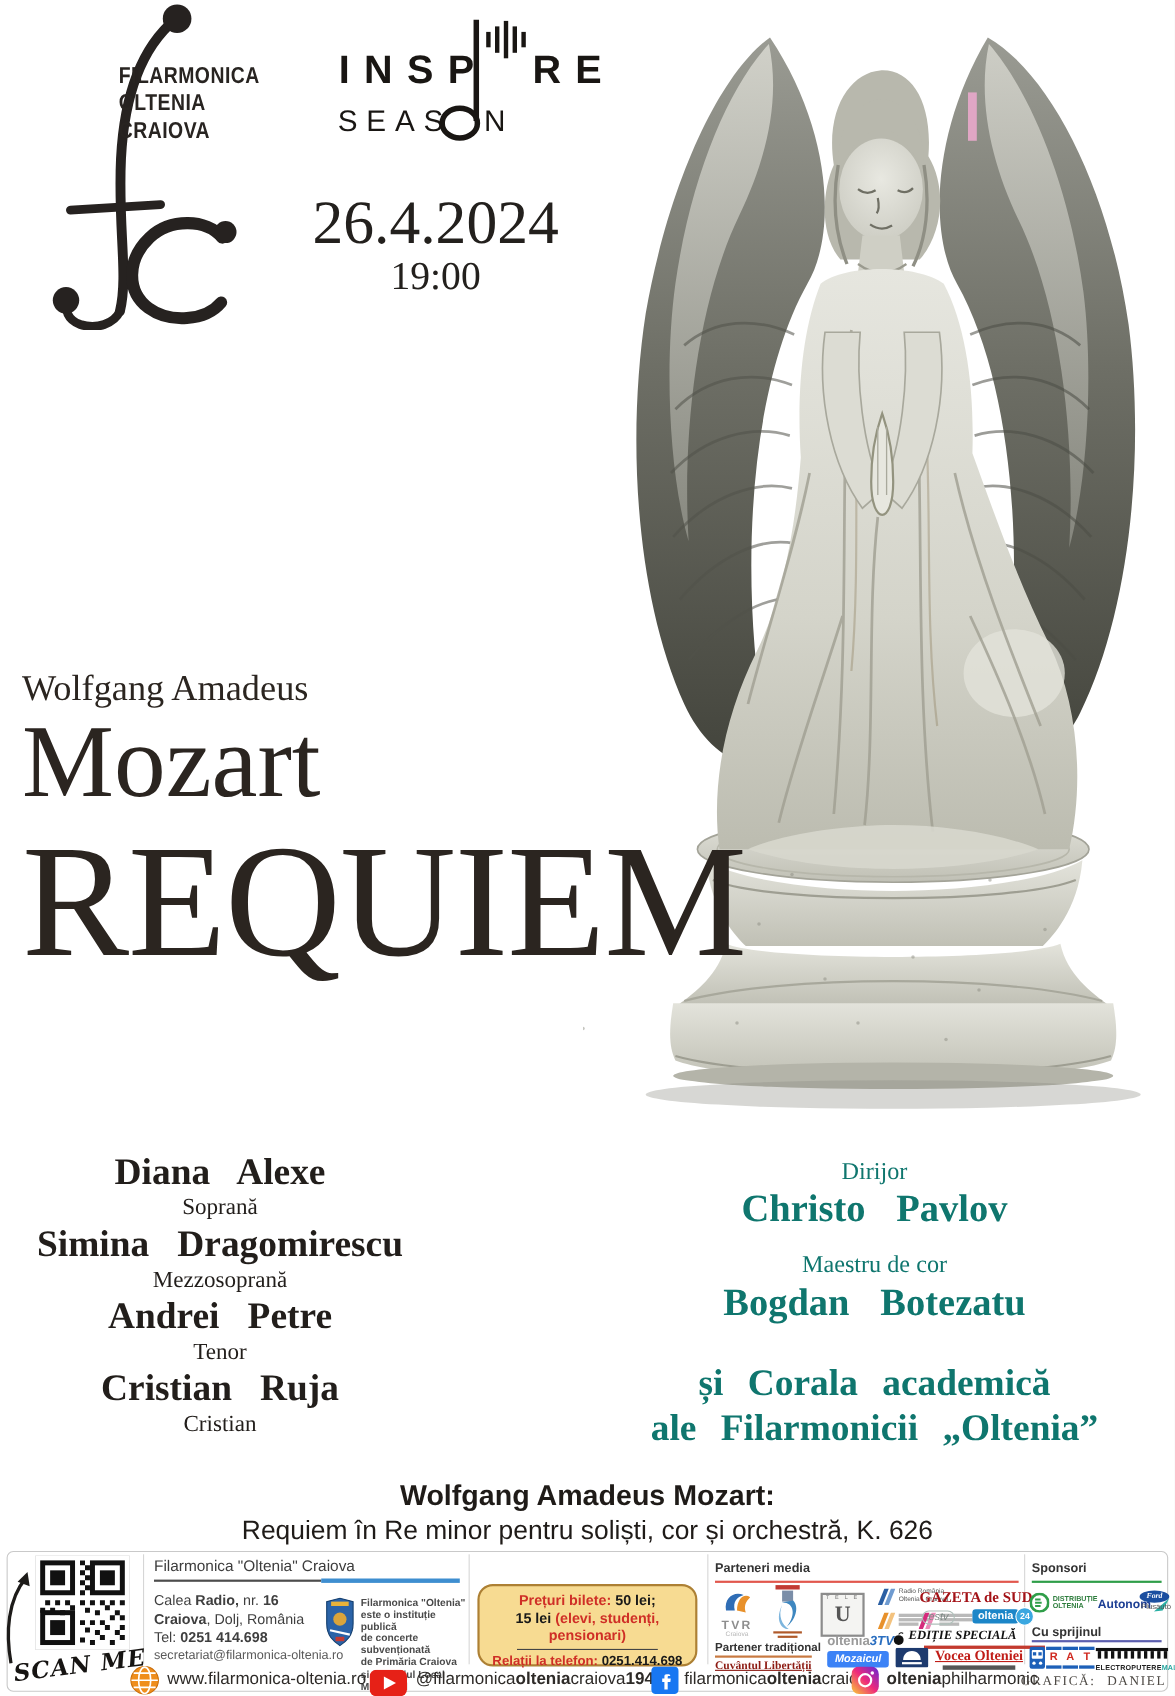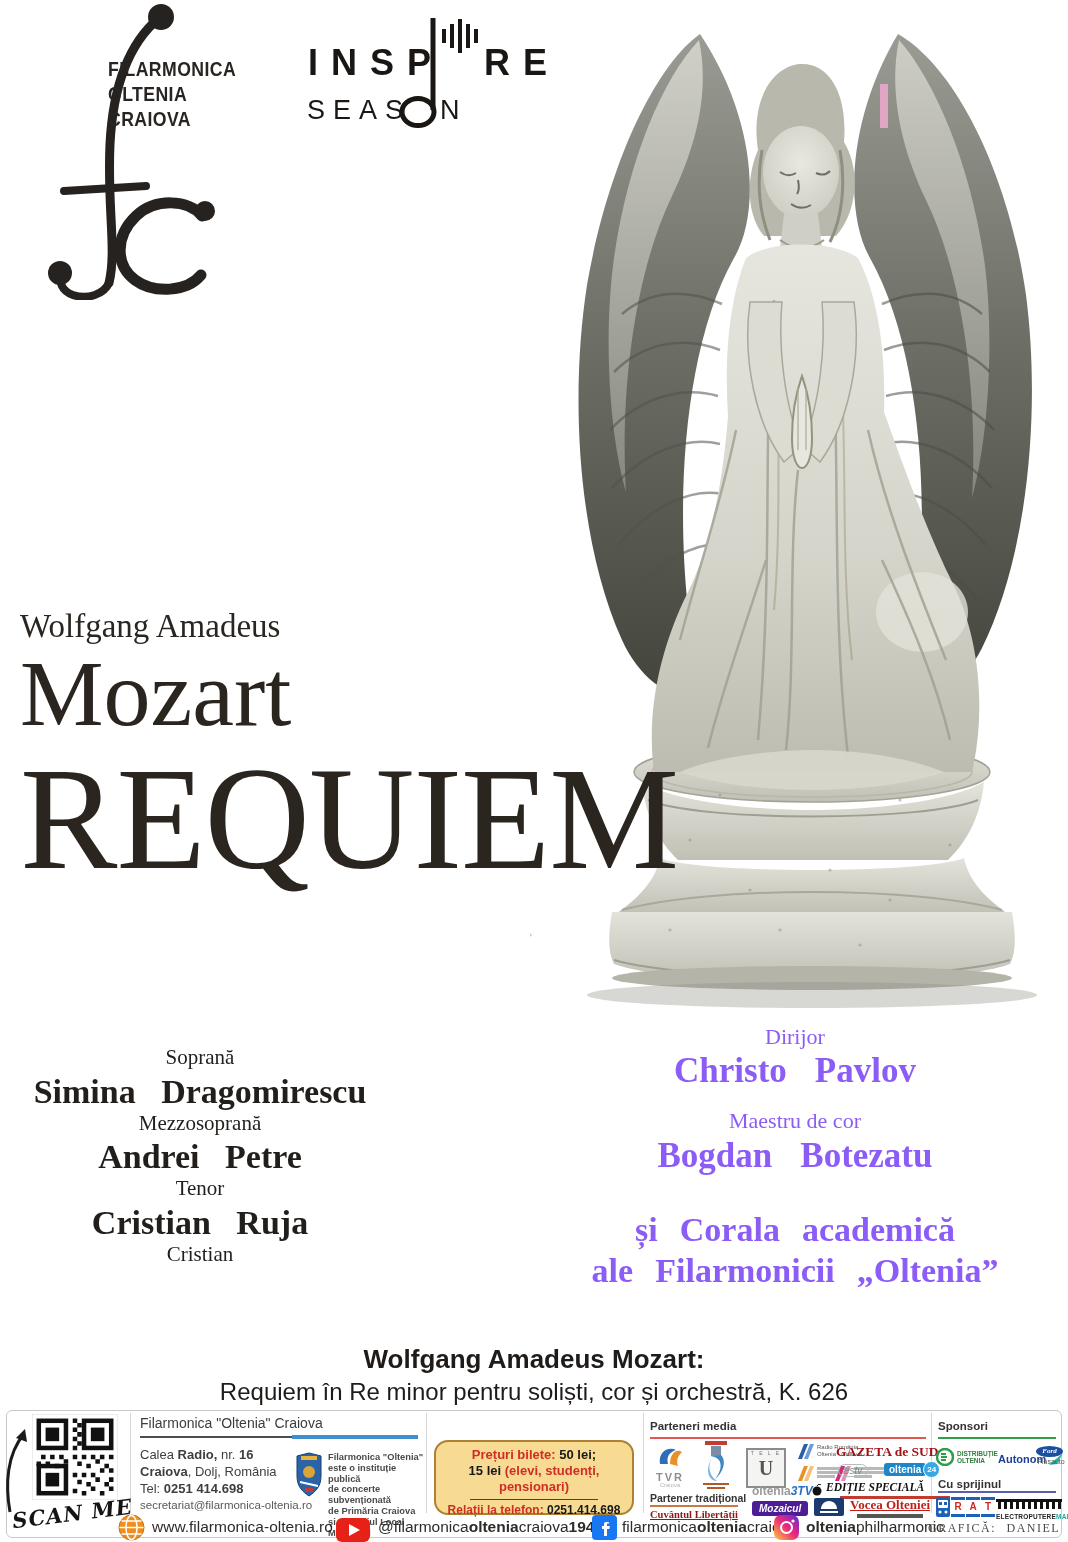--- a/index.html
+++ b/index.html
@@ -23,21 +23,21 @@
   
   #title{left:20px;top:608px;z-index:5;color:#2b2520;white-space:nowrap;}
   #title-line1{font-size:33px;line-height:1.15;}
   #title-line2{font-size:94px;line-height:1.02;}
   #title-line3{font-size:146px;line-height:1.0;letter-spacing:-1px;margin-top:4px;}
 
   
   #soloists{left:28px;top:1046px;width:344px;text-align:center;color:#221e1b;}
   .sol-name{font-size:34px;font-weight:bold;word-spacing:.5em;line-height:1.18;}
   .sol-role{font-size:21px;line-height:1.12;margin-bottom:2px;}
-  #leaders{left:556px;top:1024px;width:478px;text-align:center;color:#8b5cf6;}
+  #leaders{left:556px;top:1052px;width:478px;text-align:center;color:#0f766e;}
   .lead-role{font-size:22px;line-height:1.2;}
   .lead-name{font-size:35px;font-weight:bold;word-spacing:.55em;line-height:1.2;}
   .lead-gap{height:16px;}
   #ensemble{margin-top:32px;font-size:34px;font-weight:bold;line-height:1.22;word-spacing:.4em;}
 
   
   #program{left:0;top:1344px;width:1068px;text-align:center;color:#1f1b18;}
   #program .prog-h{font-size:26px;font-weight:bold;}
   #program .prog-d{font-size:24px;margin-top:3px;}
 
@@ -80,21 +80,21 @@
            font-size:8px;font-weight:bold;text-align:center;line-height:15px;margin-left:-3px;}
   #olt3{left:752px;top:1484px;font-size:12px;font-weight:bold;color:#9a9a9a;}
   #olt3 b{color:#2b6fc0;font-style:italic;}
   #editie{left:826px;top:1481px;font-size:11.5px;font-weight:bold;font-style:italic;color:#111;
           font-family:"Liberation Serif",serif;}
   #editie-bar{left:840px;top:1496px;width:110px;height:3px;background:#c33a2e;}
   #trad-head{left:650px;top:1492px;font-size:10.5px;font-weight:bold;color:#333;}
   #trad-rule{left:650px;top:1505px;width:88px;height:2px;background:#c87941;}
   #cuvantul{left:650px;top:1509px;font-size:10.5px;font-weight:bold;color:#8c1a12;
             font-family:"Liberation Serif",serif;text-decoration:underline;}
-  #mozaicul{left:752px;top:1501px;background:#4c1d95;color:#fff;font-size:10px;font-weight:bold;
+  #mozaicul{left:752px;top:1501px;background:#3b82f6;color:#fff;font-size:10px;font-weight:bold;
             font-style:italic;padding:2px 7px;border-radius:3px;}
   #vocea{left:850px;top:1497px;font-size:13px;font-weight:bold;color:#c01d18;
          font-family:"Liberation Serif",serif;text-decoration:underline;text-align:center;}
   #vocea-sub{width:66px;height:4px;background:#555;margin:1px auto 0 auto;}
 
   
   #distrib{left:936px;top:1448px;display:flex;align-items:center;gap:3px;}
   #distrib-txt{font-size:6.5px;font-weight:bold;color:#2f7e3e;line-height:7px;}
   #autonom{left:998px;top:1452px;display:flex;align-items:center;gap:2px;}
   #autonom-txt{font-size:11px;font-weight:bold;color:#1d3f94;}
@@ -151,20 +151,24 @@
         <rect x="196" y="22" width="4" height="24"></rect>
         <rect x="204" y="27" width="4" height="14"></rect>
       </g>
     </svg>
     <span class="season-r1" id="season-r1a">INSP</span>
     <span class="season-r1" id="season-r1b">RE</span>
     <span class="season-r2" id="season-r2a">SEAS</span>
     <span class="season-r2" id="season-r2b">N</span>
   </div>
 
+  <div class="abs serif" id="date-block">
+    <div id="event-date">26.4.2024</div>
+    <div id="event-time">19:00</div>
+  </div>
 
   <svg class="abs" style="left:530px;top:0" width="538" height="1015" viewBox="0 0 538 1015">
     <defs>
       <linearGradient id="wingL" x1="0" y1="0" x2="0" y2="1">
         <stop offset="0" stop-color="#9a9b93"></stop>
           <stop offset=".45" stop-color="#6e6f66"></stop>
           <stop offset="1" stop-color="#43443c"></stop>
       </linearGradient>
       <linearGradient id="wingHi" x1="0" y1="0" x2="0" y2="1">
         <stop offset="0" stop-color="#dadad2"></stop>
@@ -269,20 +273,21 @@
     <ellipse cx="282" cy="995" rx="225" ry="13" fill="#8d8d84" opacity=".35"></ellipse>
   </svg>
 
   <div class="abs serif" id="title">
     <div id="title-line1">Wolfgang Amadeus</div>
     <div id="title-line2">Mozart</div>
     <div id="title-line3">REQUIEM</div>
   </div>
 
   <div class="abs serif" id="soloists">
+    <div class="sol-name">Diana Alexe</div>
     <div class="sol-role">Soprană</div>
     <div class="sol-name">Simina Dragomirescu</div>
     <div class="sol-role">Mezzosoprană</div>
     <div class="sol-name">Andrei Petre</div>
     <div class="sol-role">Tenor</div>
     <div class="sol-name">Cristian Ruja</div>
     <div class="sol-role">Cristian</div>
   </div>
 
   <div class="abs serif" id="leaders">

